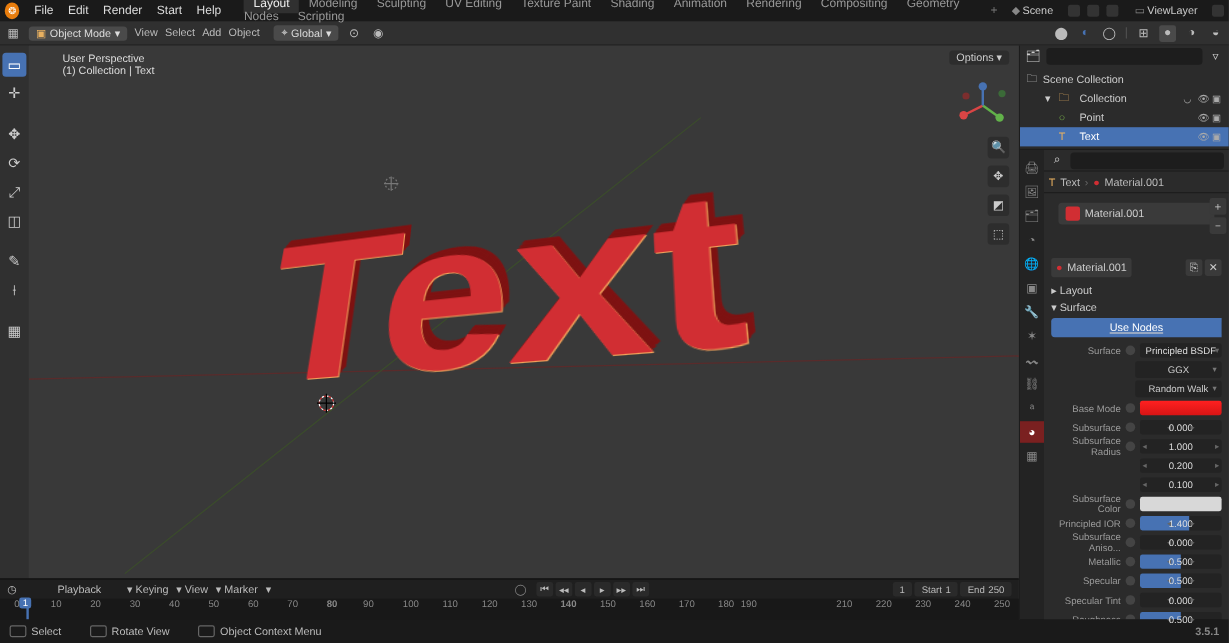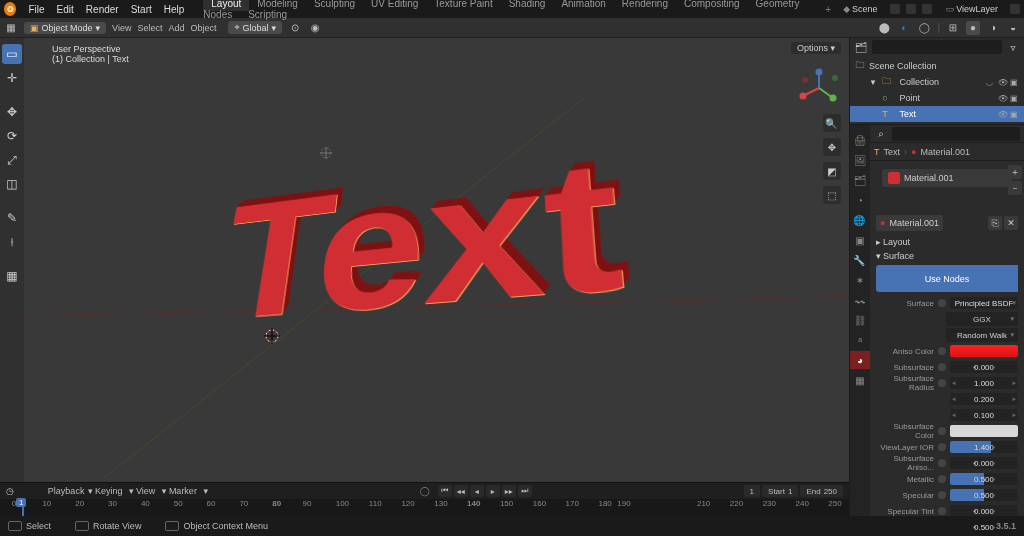--- a/index.html
+++ b/index.html
@@ -71,21 +71,21 @@
 .pcrumb .chev { color: #666; }
 .mat-slot { margin: 4px 6px; background: #3a3a3a; border-radius: 3px; padding: 3px 6px; display: flex; align-items: center; gap: 4px; font-size: 9px; }
 .mat-slot .sw { width: 12px; height: 12px; background: #d12e33; border-radius: 2px; }
 .mat-row-top { display: flex; align-items: center; gap: 2px; padding: 2px 6px; }
 .mat-row-top .chip { background: #3a3a3a; border-radius: 2px; height: 16px; display: flex; align-items: center; padding: 0 4px; font-size: 9px; gap: 4px; }
 .mat-row-top .side { display: flex; gap: 2px; margin-left: auto; }
 .mat-row-top .side .btn { width: 14px; height: 14px; background: #3a3a3a; border-radius: 2px; display: flex; align-items: center; justify-content: center; font-size: 9px; }
 
 .panel-sec { margin: 2px 6px; font-size: 9px; }
 .sec-head { color: #ccc; padding: 2px 0; cursor: pointer; }
-.usennodes { display: flex; height: 27px; margin: 2px 0 4px 0; }
+.usennodes { display: flex; height: 16px; margin: 2px 0 4px 0; text-decoration: underline; }
 .usennodes .half { flex: 1; display: flex; align-items: center; justify-content: center; font-size: 9px; color: #fff; }
 .usennodes .half.l { background: #4772b3; border-radius: 3px 0 0 3px; }
 
 .prow { display: flex; align-items: center; height: 14px; gap: 4px; margin-bottom: 2px; }
 .prow .plabel { width: 58px; text-align: right; color: #9a9a9a; font-size: 8px; }
 .prow .pdot { width: 8px; height: 8px; border-radius: 50%; background: #444; }
 .prow .pval { flex: 1; height: 12px; background: #232323; border-radius: 2px; display: flex; align-items: center; padding: 0 4px; font-size: 8px; color: #ddd; justify-content: center; position: relative; }
 .prow .pval.color { background: linear-gradient(#ff2020,#d81515); }
 .prow .pval.white { background: #d8d8d8; }
 .prow .pval.slider::before { content: ""; position: absolute; left: 0; top: 0; bottom: 0; width: var(--w,50%); background: #4772b3; border-radius: 2px 0 0 2px; }
@@ -339,21 +339,21 @@
             </div>
           <div class="pcombo">
               <span>GGX</span>
             </div>
           <div class="pcombo">
               <span>Random Walk</span>
             </div>
 
           <div id="mat-rows">
               <div class="prow">
-                <div class="plabel">Aniso Color</div>
+                <div class="plabel">Base Mode</div>
                 <div class="pdot"></div>
                 <div class="pval color"></div>
               </div>
               <div class="prow">
                 <div class="plabel">Subsurface</div>
                 <div class="pdot"></div>
                 <div class="pval slider" style="--w:0%">
                   <span class="arr l">◂</span>
                   <span>0.000</span>
                   <span class="arr r">▸</span>
@@ -385,21 +385,21 @@
                   <span>0.100</span>
                   <span class="arr r">▸</span>
                 </div>
               </div>
               <div class="prow">
                 <div class="plabel">Subsurface Color</div>
                 <div class="pdot"></div>
                 <div class="pval white"></div>
               </div>
               <div class="prow">
-                <div class="plabel">ViewLayer IOR</div>
+                <div class="plabel">Principled IOR</div>
                 <div class="pdot"></div>
                 <div class="pval slider" style="--w:60%">
                   <span class="arr l">◂</span>
                   <span>1.400</span>
                   <span class="arr r">▸</span>
                 </div>
               </div>
               <div class="prow">
                 <div class="plabel">Subsurface Aniso...</div>
                 <div class="pdot"></div>
@@ -448,21 +448,21 @@
             </div>
         </div>
       </div>
     </div>
   </div>
 </div>
 
 <div class="tl">
   <div class="tl-top">
     <span>◷</span>
-    <span id="tl-labels"><span style="margin-right: 1px; padding-left: 26px;">Playback</span> ▾ <span style="margin-right: 4px;">Keying</span> ▾ <span style="margin-right: 4px;">View</span> ▾ <span style="margin-right: 4px;">Marker</span> ▾ </span>
+    <span id="tl-labels"><span style="margin-right: 19px; padding-left: 26px;">Playback</span> ▾ <span style="margin-right: 4px;">Keying</span> ▾ <span style="margin-right: 4px;">View</span> ▾ <span style="margin-right: 4px;">Marker</span> ▾ </span>
     <div class="spacer"></div>
     <span style="color:#888">◯</span>
     <div class="play">
       <span class="p">⏮</span>
       <span class="p">◂◂</span>
       <span class="p">◂</span>
       <span class="p">▸</span>
       <span class="p">▸▸</span>
       <span class="p">⏭</span>
     </div>

